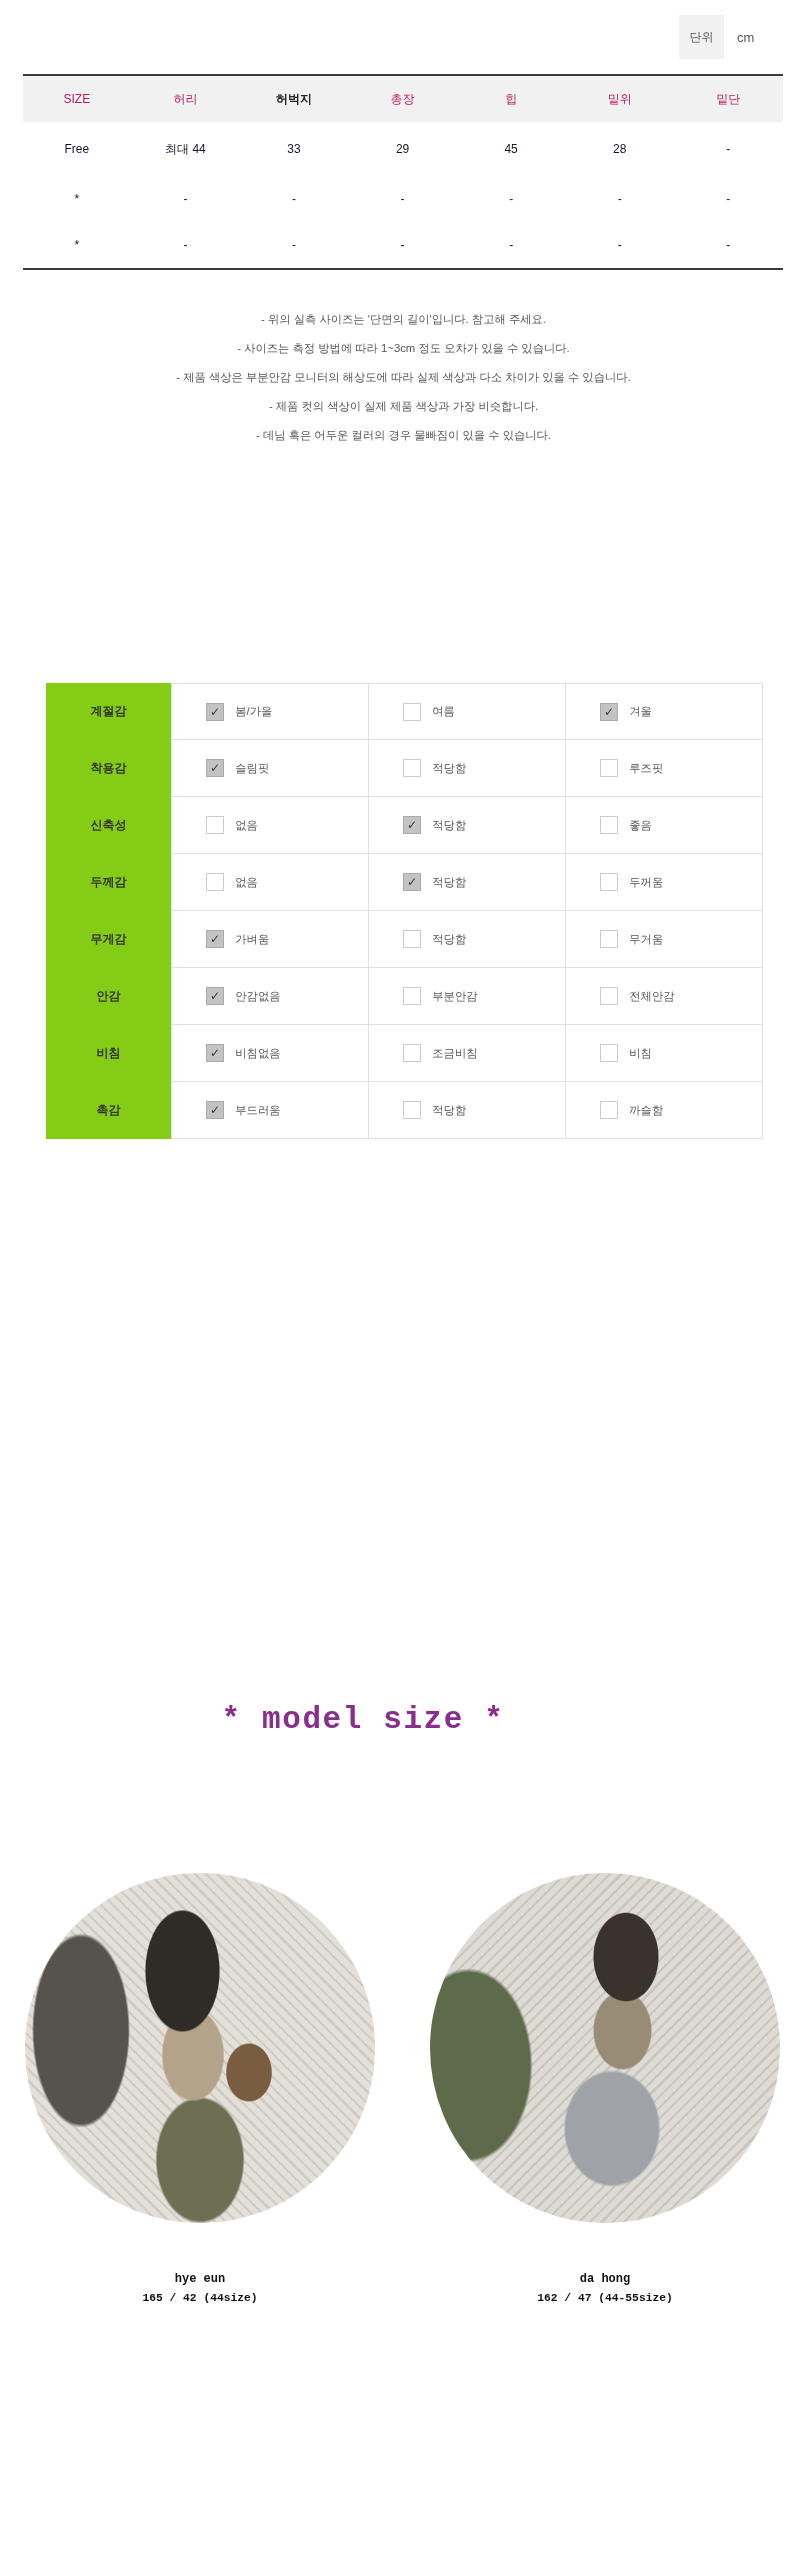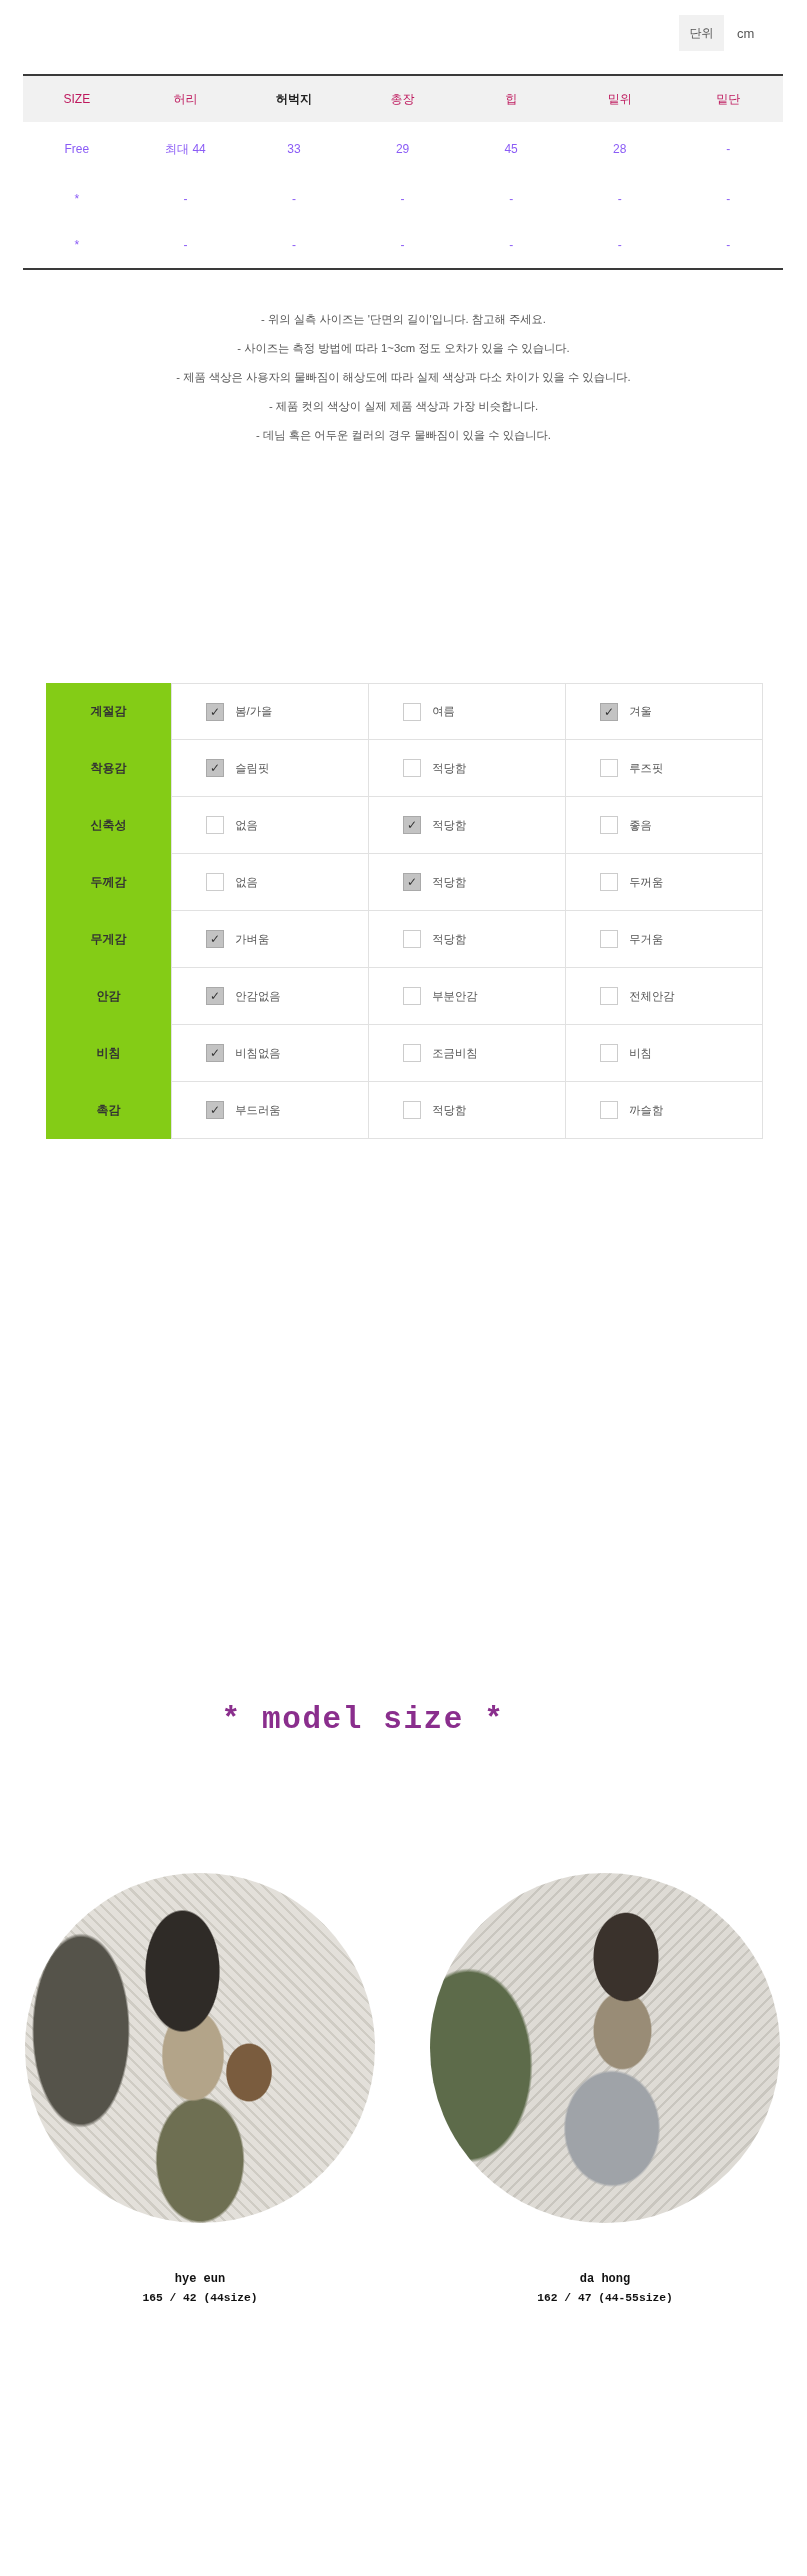--- a/index.html
+++ b/index.html
@@ -1,31 +1,31 @@
 <!DOCTYPE html>
 <html style="font-size:13px"><head>
 <meta charset="utf-8">
 <style>
   html,body{margin:0;padding:0;background:#fff;}
   body{font-family:"Liberation Sans","DejaVu Sans",sans-serif;}
   .page{position:relative;width:807px;height:2576px;background:#fff;overflow:hidden;margin:0;}
 
   
   .unit-wrap{position:absolute;top:15.3px;left:679px;display:flex;align-items:center;}
-  .unit-badge{width:45px;height:36px;background:#f1f1f1;display:flex;align-items:center;justify-content:center;
+  .unit-badge{width:45px;height:44px;background:#f1f1f1;display:flex;align-items:center;justify-content:center;
     font-size:12px;color:#555;}
   .unit-value{margin-left:13px;font-size:13px;color:#555;}
 
   
   .size-table{position:absolute;left:22.6px;top:74px;width:760px;border-collapse:collapse;table-layout:fixed;
     border-top:2.4px solid #3a3a3a;border-bottom:2.4px solid #3a3a3a;}
   .size-table thead tr{background:#f1f1f1;height:47px;}
   .size-table th{font-weight:normal;font-size:12px;color:#be185d;text-align:center;}
   .size-table th.col-bold{font-weight:bold;color:#222;}
-  .size-table td{height:44px;text-align:center;font-size:12px;color:#8b5cf6;}
+  .size-table td{height:44px;text-align:center;font-size:12px;color:#0f172a;}
   .size-table tbody tr:first-child td{height:52px;}
 
   
   .notes{position:absolute;left:0;top:305px;width:807px;text-align:center;font-size:11.3px;color:#555;line-height:29px;}
 
   
   .features{position:absolute;left:46px;top:683px;width:717px;}
   .feat-row{display:flex;height:57px;}
   .feat-label{width:125px;background:#84cc16;display:flex;align-items:center;justify-content:center;
     font-size:12px;font-weight:bold;color:#333;}
@@ -113,21 +113,21 @@
         <td>-</td>
         <td>-</td>
         <td>-</td>
       </tr>
     </tbody>
   </table>
 
   <div class="notes">
     <div>- 위의 실측 사이즈는 '단면의 길이'입니다. 참고해 주세요.</div>
     <div>- 사이즈는 측정 방법에 따라 1~3cm 정도 오차가 있을 수 있습니다.</div>
-    <div>- 제품 색상은 사용자의 물빠짐이 해상도에 따라 실제 색상과 다소 차이가 있을 수 있습니다.</div>
+    <div>- 제품 색상은 부분안감 모니터의 해상도에 따라 실제 색상과 다소 차이가 있을 수 있습니다.</div>
     <div>- 제품 컷의 색상이 실제 제품 색상과 가장 비슷합니다.</div>
     <div>- 데님 혹은 어두운 컬러의 경우 물빠짐이 있을 수 있습니다.</div>
   </div>
 
   <div class="features">
 
     <div class="feat-row">
       <div class="feat-label">계절감</div>
       <div class="feat-opt">
         <span class="cb checked"></span>

